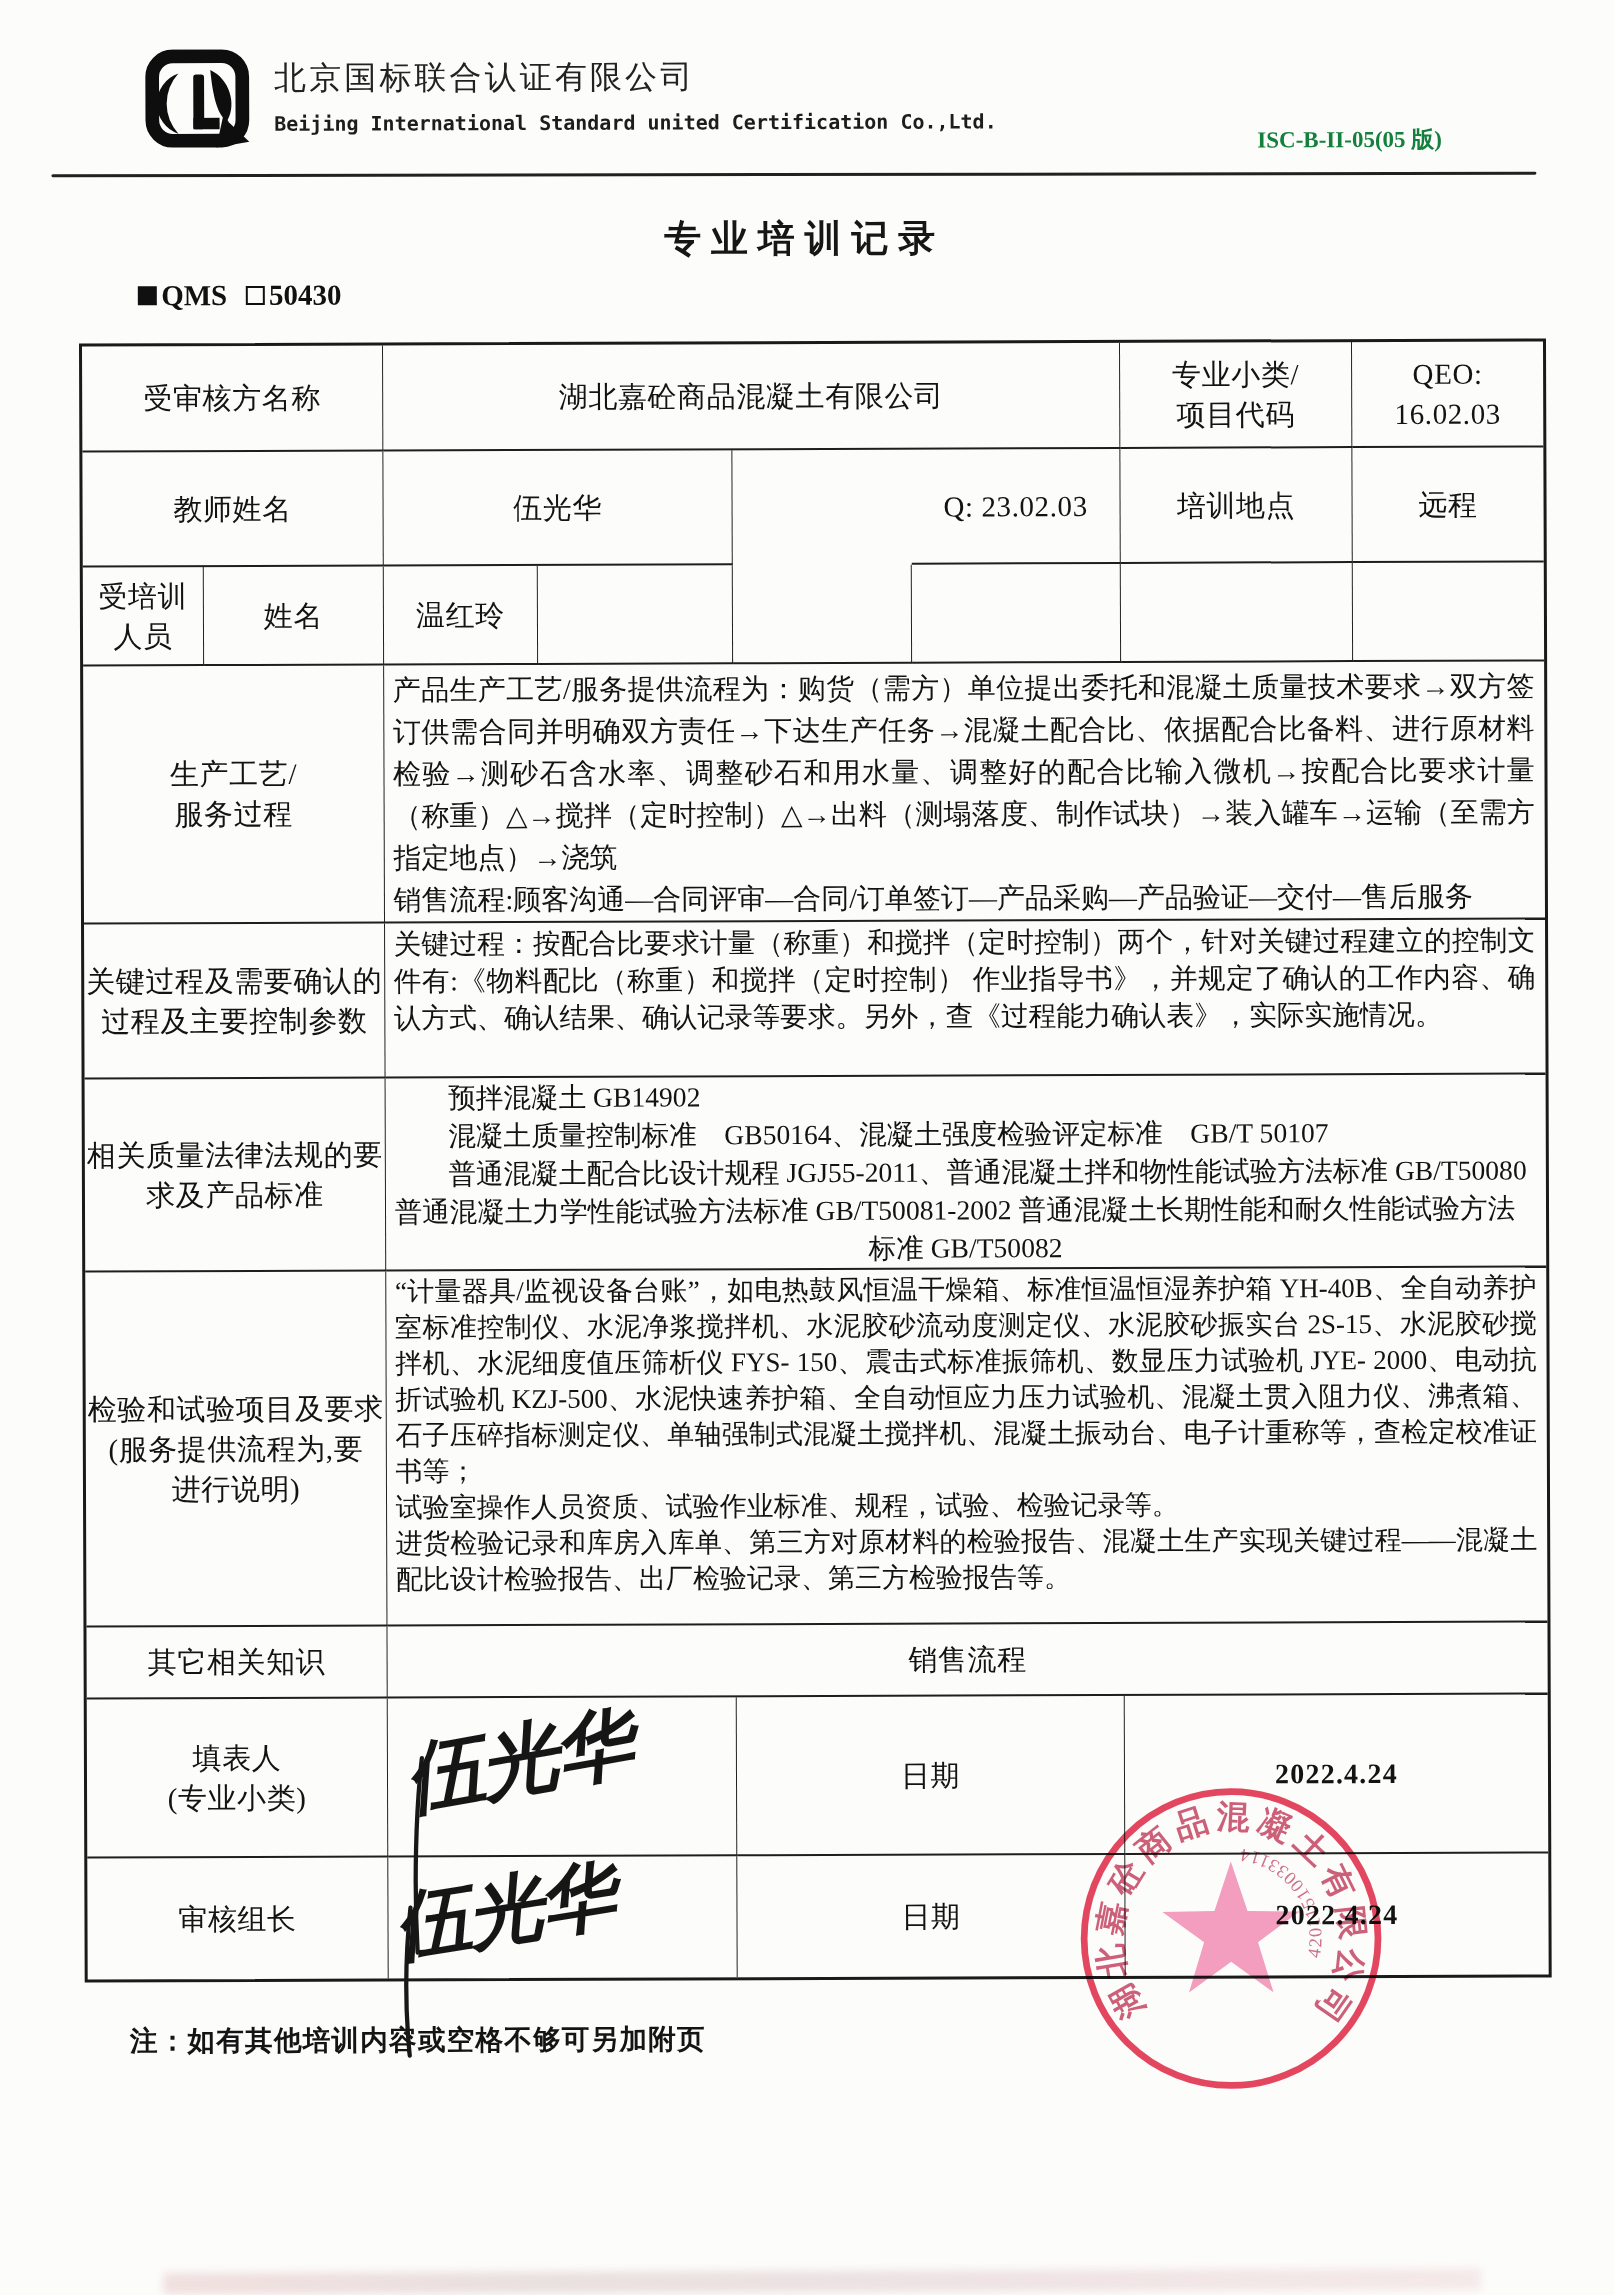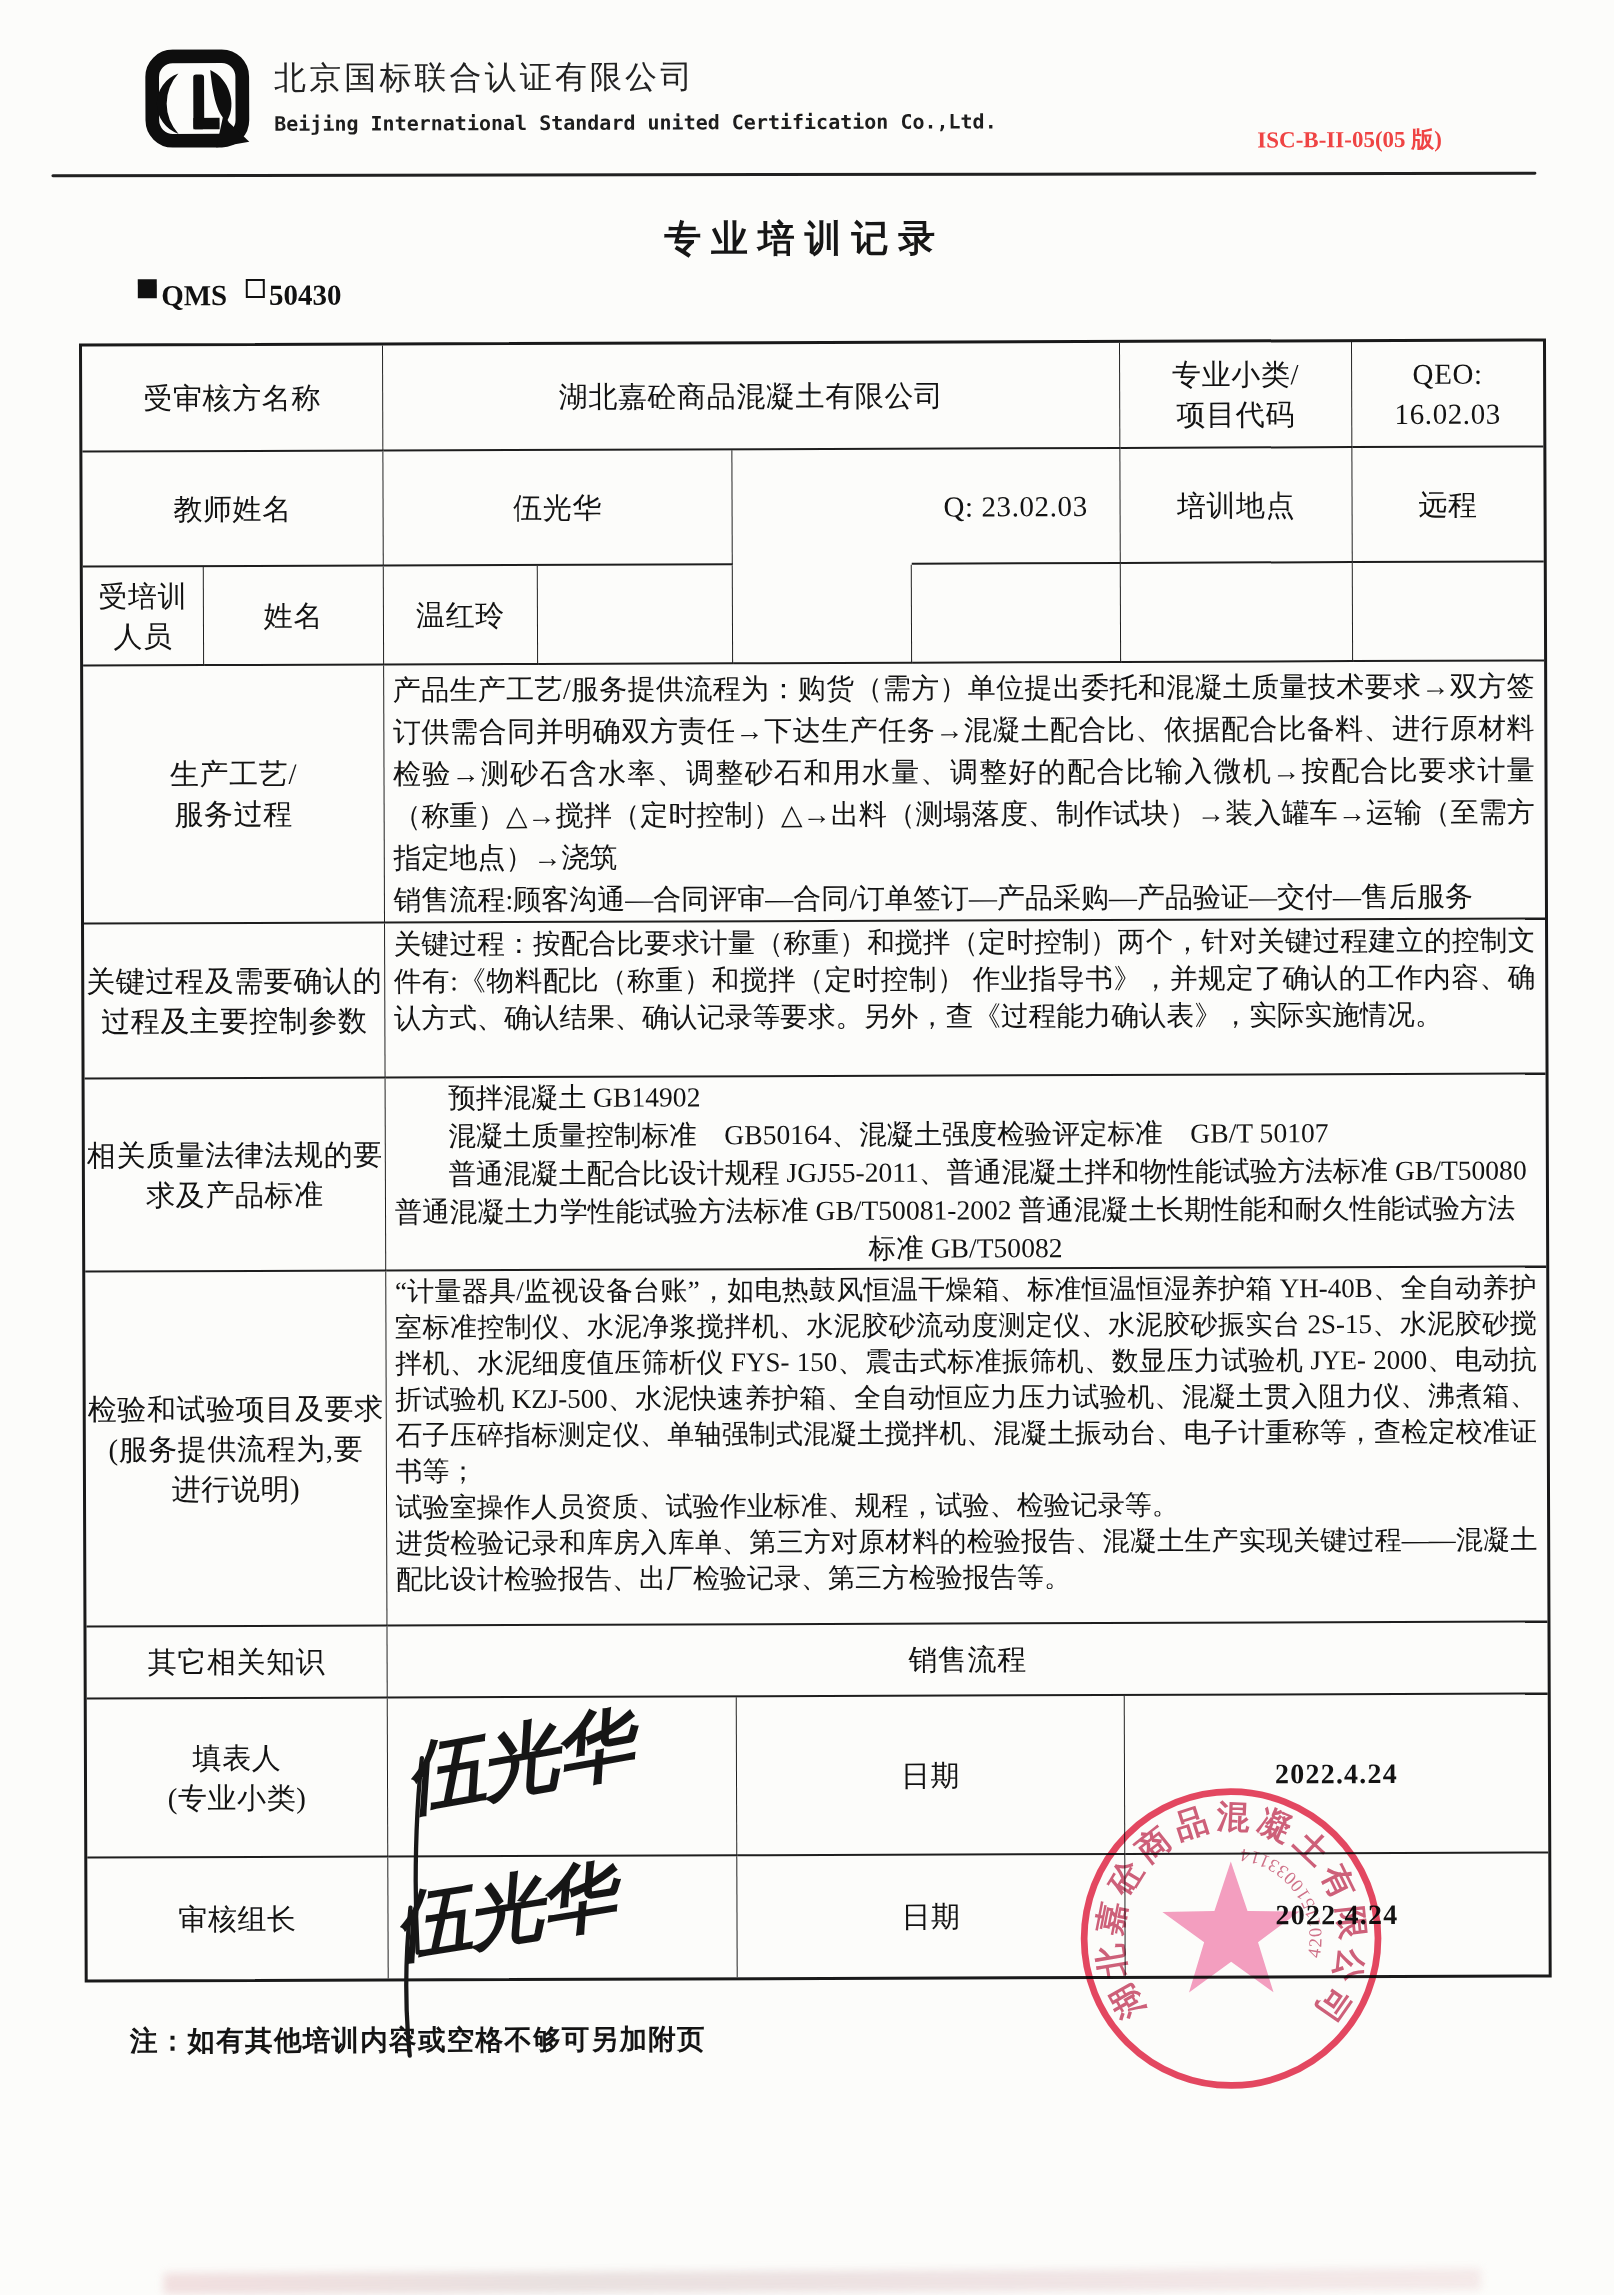--- a/index.html
+++ b/index.html
@@ -8,27 +8,27 @@
     background:#fcfcfa;overflow:hidden;
     font-family:"Liberation Serif","DejaVu Serif",serif;color:#131313;
   }
   .scan{position:absolute;inset:0;transform:rotate(-0.2deg);transform-origin:50% 40%;}
 
   
   .logo{position:absolute;left:146px;top:47px;width:114px;height:109px;}
   .co-cn{position:absolute;left:277px;top:55px;font-size:32px;letter-spacing:3.1px;color:#222;}
   .co-en{position:absolute;left:277px;top:110px;font-size:20px;font-weight:bold;
          font-family:"DejaVu Sans Mono","Liberation Mono",monospace;color:#1d1d1d;letter-spacing:0px;}
-  .doc-code{position:absolute;left:1260px;top:126px;font-size:23px;font-weight:bold;color:#ef4444;}
+  .doc-code{position:absolute;left:1260px;top:126px;font-size:23px;font-weight:bold;color:#15803d;}
   .rule{position:absolute;left:54px;top:173px;width:1485px;height:3.1px;background:#212121;border-radius:1.8px;transform:rotate(0.1deg);}
 
   
   .title{position:absolute;left:0;right:0;top:214px;text-align:center;
          font-size:37px;font-weight:bold;letter-spacing:9.8px;color:#161616;}
-  .marks{position:absolute;left:140px;top:277px;display:flex;align-items:flex-start;
+  .marks{position:absolute;left:140px;top:277px;display:flex;align-items:center;
          font-size:29px;font-weight:bold;color:#111;}
   .sq{display:inline-block;width:19px;height:19px;box-sizing:border-box;}
   .sq.filled{background:#101010;margin-right:4.3px;}
   .sq.empty{border:2.4px solid #101010;margin:0 4.3px 0 18.4px;}
 
   
   .tbl{
     position:absolute;left:81px;top:341px;
     display:grid;
     grid-template-columns:121px 180px 154px 195px 179px 209px 232px 191px;

